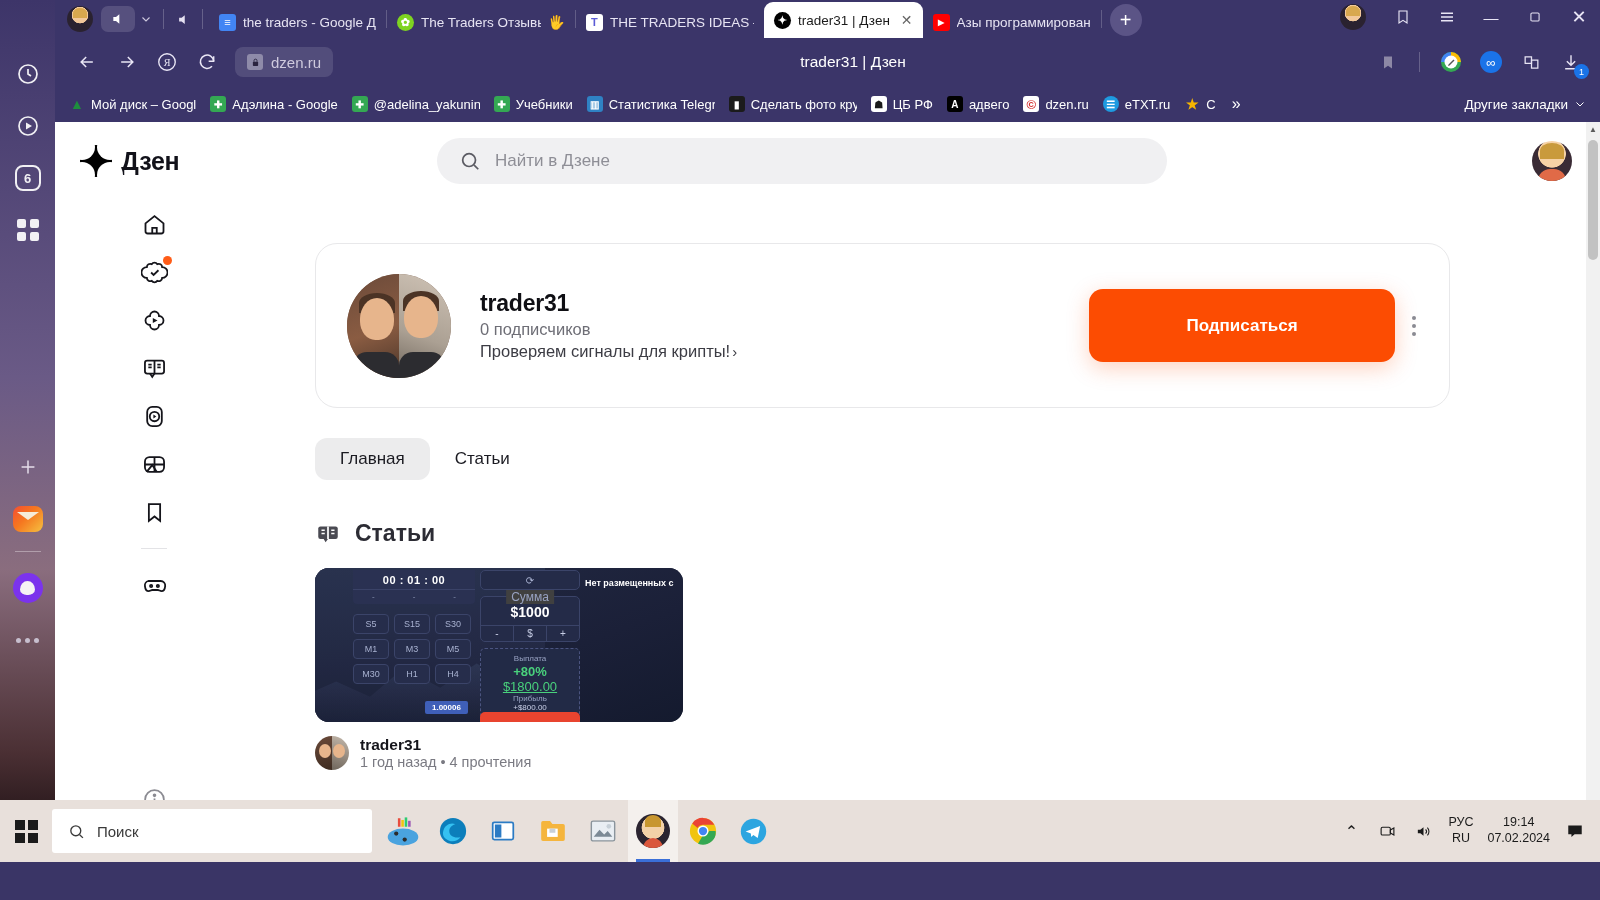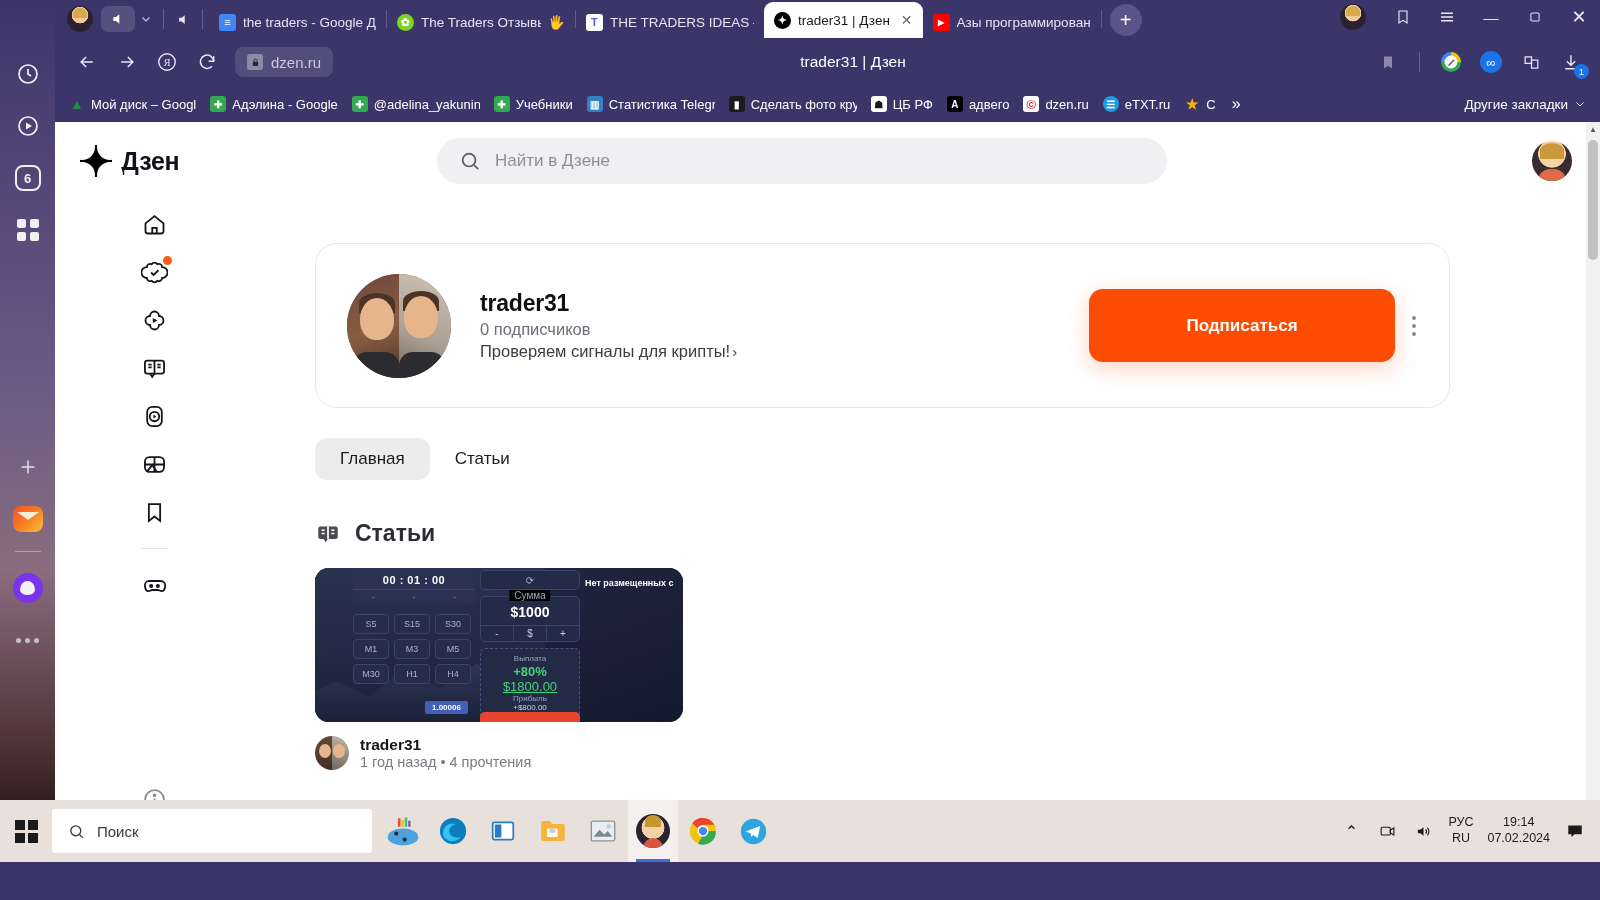--- a/index.html
+++ b/index.html
@@ -214,22 +214,22 @@
   .tf-grid{position:absolute;left:38px;top:46px;display:grid;grid-template-columns:repeat(3,36px);
     gap:5px 5px;}
   .tf{height:20px;border:1px solid #3b4469;border-radius:4px;background:#262d4b;color:#a8b1d0;
     font-size:9px;display:flex;align-items:center;justify-content:center;}
   .tr-price{position:absolute;left:110px;bottom:8px;background:#3f5fb8;color:#fff;font-size:8px;
     padding:2px 7px;border-radius:2px;font-weight:700;}
   .tr-panel{position:absolute;left:165px;top:0;width:100px;height:100%;padding-top:2px;}
   .tr-box{border:1px solid #3b4469;border-radius:5px;background:#242b48;margin-bottom:6px;}
   .tr-box.head{height:20px;display:flex;align-items:center;justify-content:center;color:#aab3d2;font-size:10px;}
   .tr-sum{position:relative;padding:7px 0 0;text-align:center;}
-  .tr-sum .lbl{position:absolute;top:-7px;left:50%;transform:translateX(-50%);background:#000000;
-    color:#98a2c2;font-size:10px;padding:0 5px;white-space:nowrap;}
+  .tr-sum .lbl{position:absolute;top:-7px;left:50%;transform:translateX(-50%);background:#404040;
+    color:#98a2c2;font-size:12px;padding:0 5px;white-space:nowrap;}
   .tr-sum .val{color:#fff;font-size:14px;font-weight:700;}
   .tr-sum .row{display:flex;border-top:1px solid #3b4469;margin-top:5px;}
   .tr-sum .row div{flex:1;text-align:center;color:#c8cee6;font-size:10px;padding:2px 0;}
   .tr-sum .row div+div{border-left:1px solid #3b4469;}
   .tr-pay{border:1px dashed #4b5480;border-radius:5px;background:#222a46;text-align:center;
     padding:5px 0 6px;margin-bottom:6px;}
   .tr-pay .lbl{color:#98a2c2;font-size:8px;}
   .tr-pay .pct{color:#49d17c;font-size:13px;font-weight:700;margin-top:1px;}
   .tr-pay .amt{color:#49d17c;font-size:13px;text-decoration:underline;}
   .tr-pay .p2{color:#98a2c2;font-size:8px;margin-top:0;}

